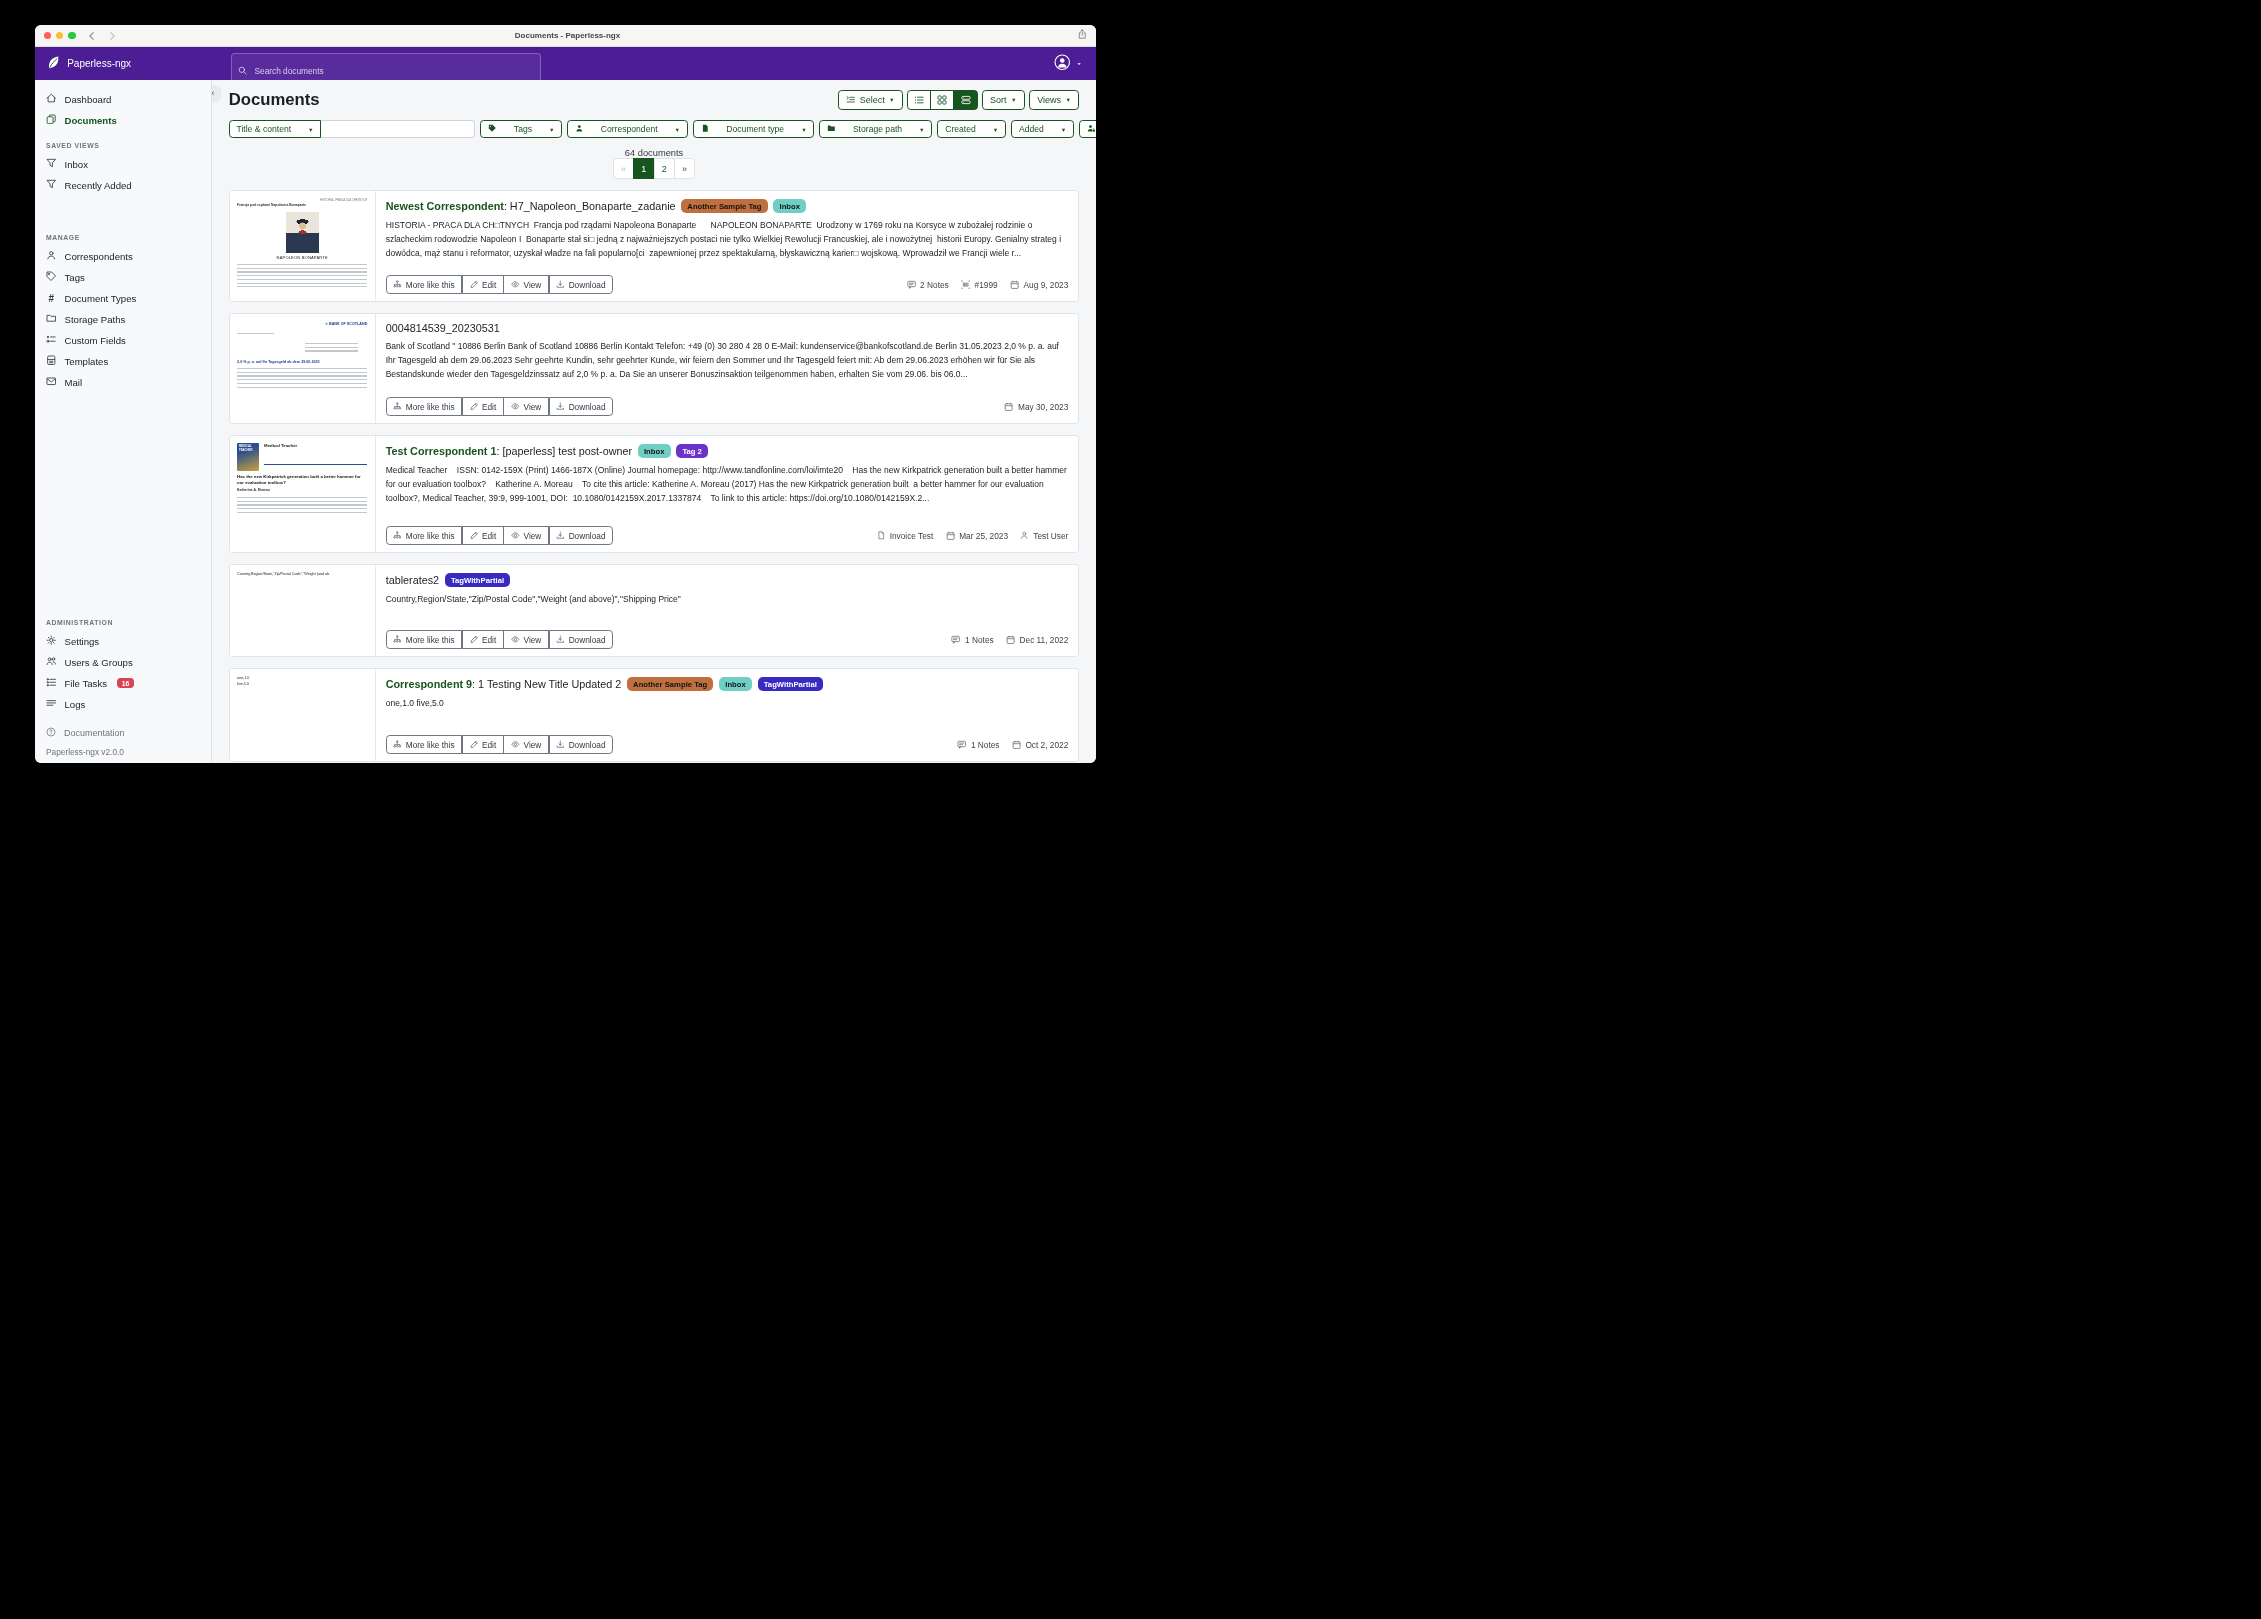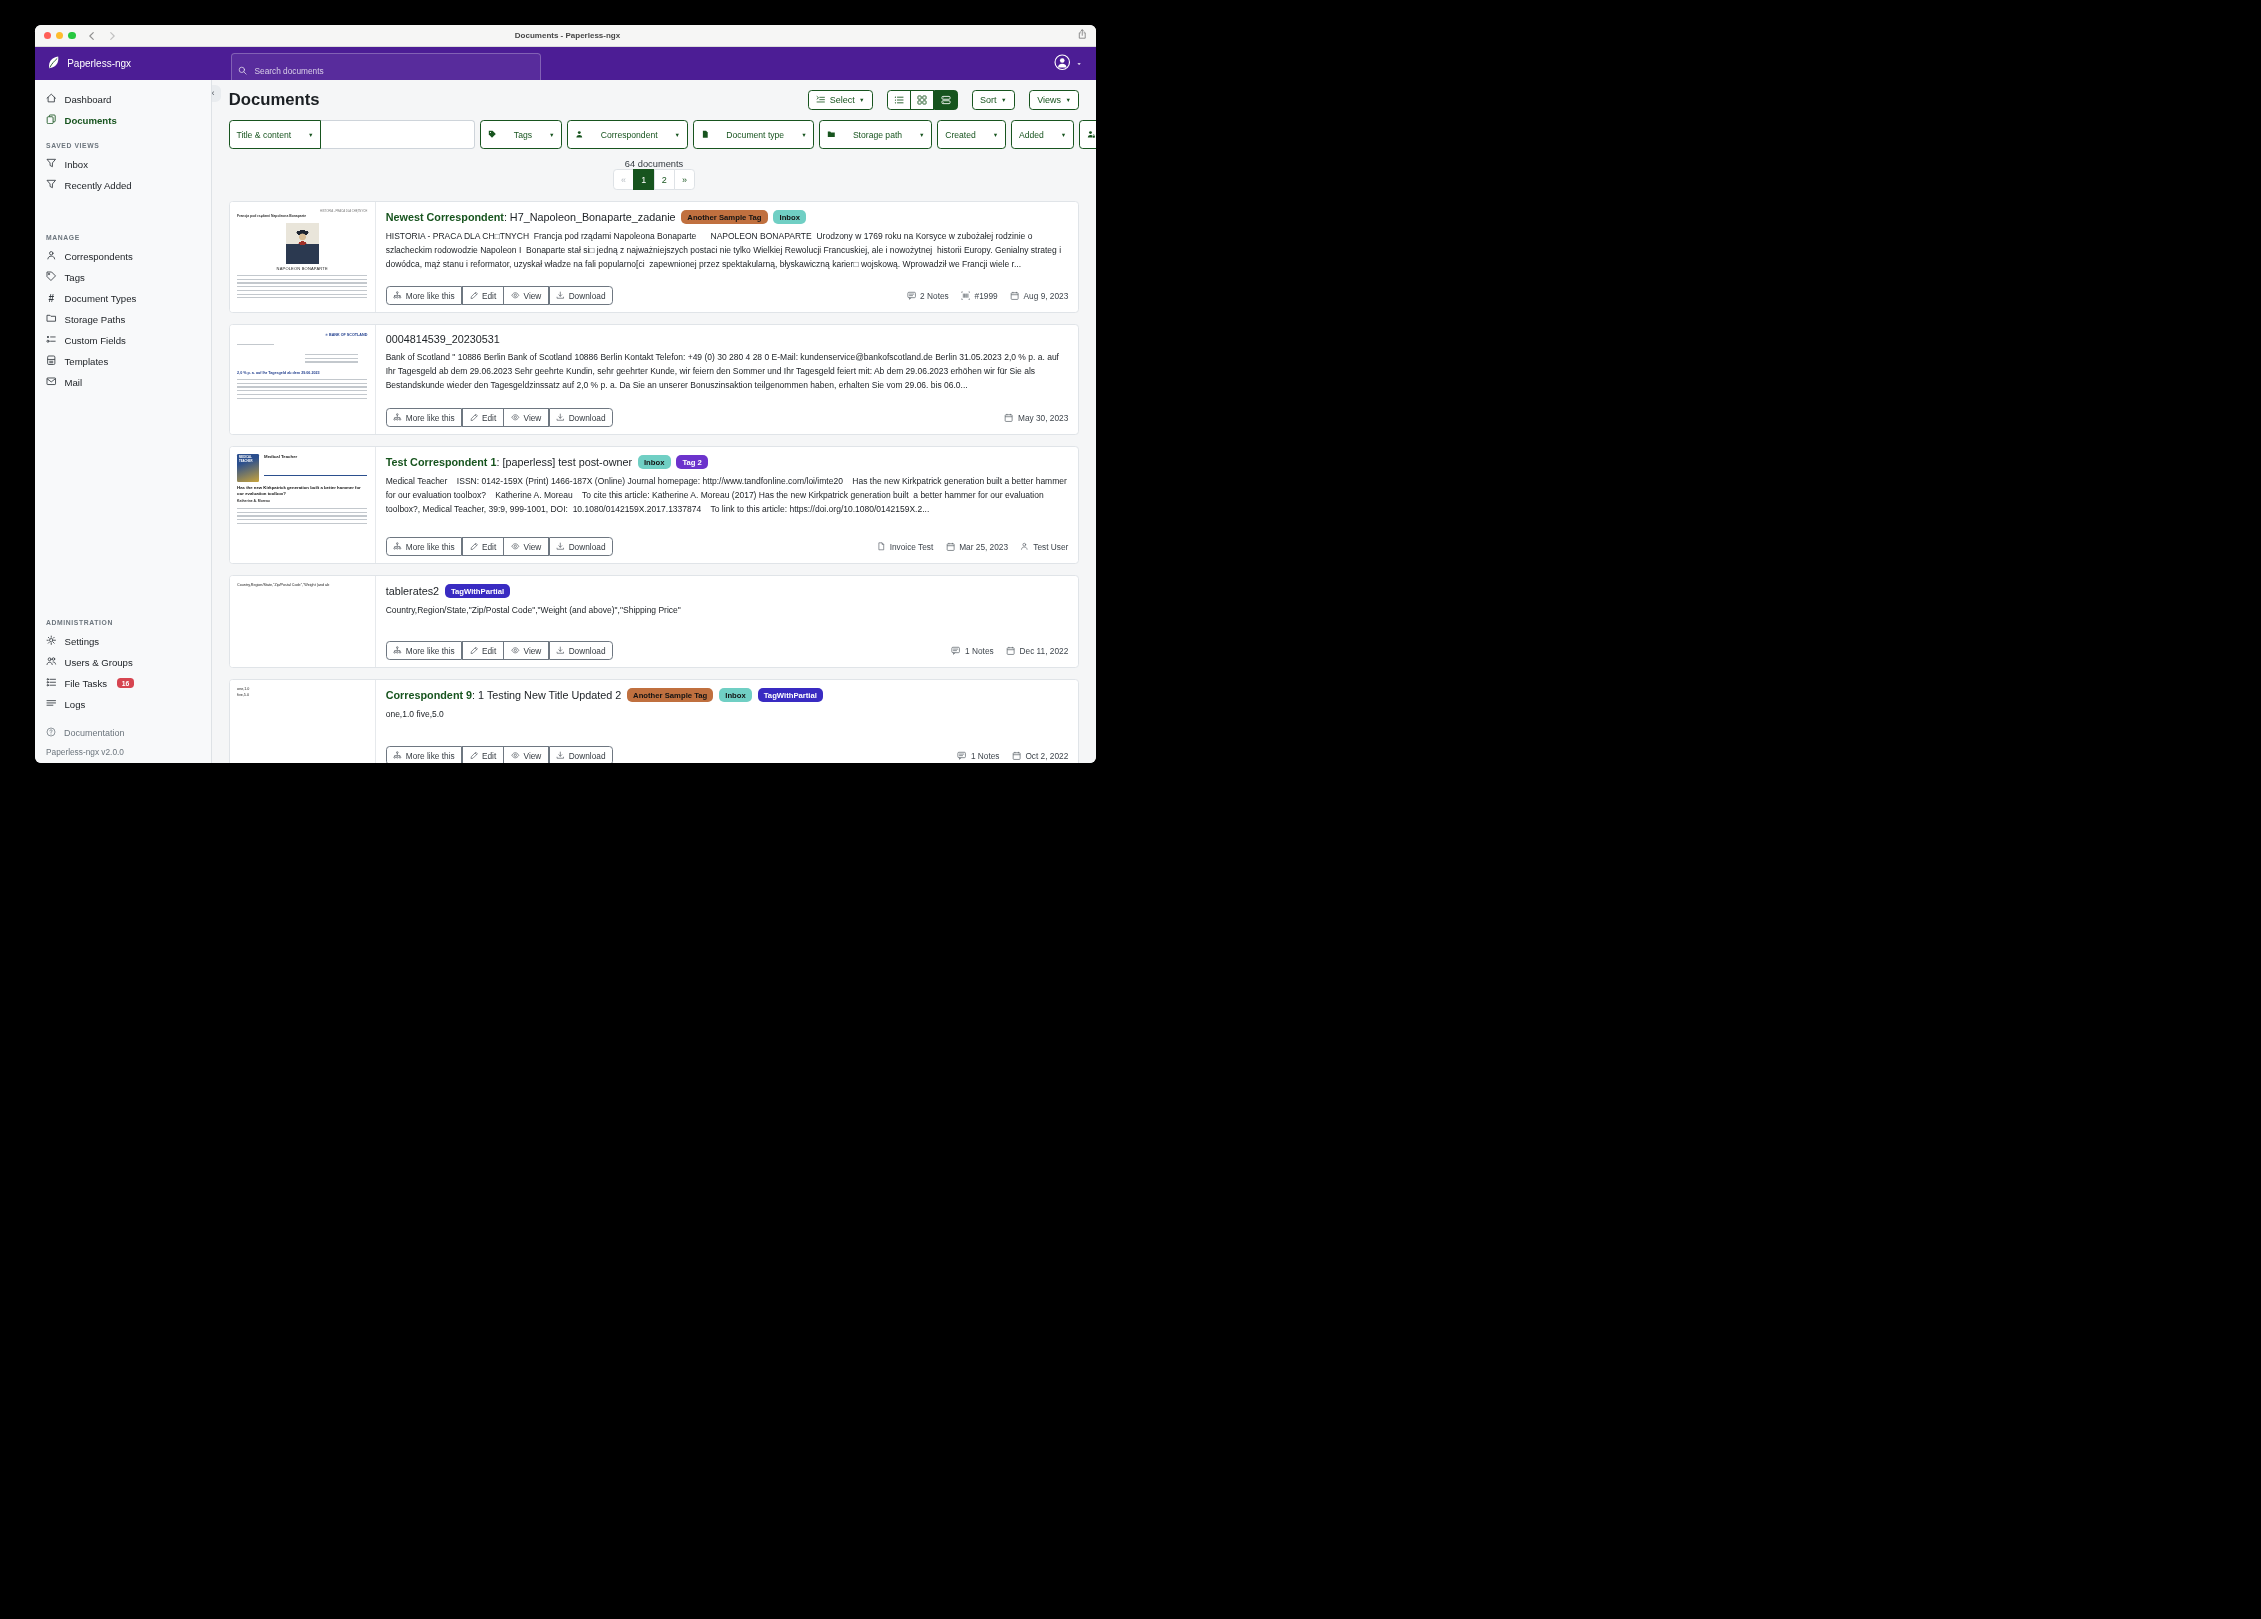--- a/index.html
+++ b/index.html
@@ -39,33 +39,33 @@
   .sb-badge{background:#d64550;color:#fff;font-size:6.8px;font-weight:700;border-radius:3.7px;padding:1.2px 4.3px;margin-left:2.5px;}
   .sb-doc{color:#6c757d;font-size:9px;height:20px;}
   .sb-doc .sb-ic{color:#6c757d;}
   .sb-version{padding:3.7px 11px 0;color:#6c757d;font-size:8.3px;}
   
   .content{flex:1;position:relative;padding:10px 16.7px 0;overflow:hidden;background:#f5f6f7;}
   .collapse-btn{position:absolute;left:-8.6px;top:5px;width:17.3px;height:17.3px;border-radius:5.6px;background:#e9ecef;border:none;
                 color:#495057;font-size:8.6px;line-height:1;cursor:pointer;}
   .page-head{display:flex;align-items:center;justify-content:space-between;}
   h1.page-title{margin:0;font-size:16.7px;font-weight:700;color:#1b1f23;}
-  .head-controls{display:flex;gap:14px;align-items:center;}
+  .head-controls{display:flex;gap:4px;align-items:center;}
   .btn-outline{height:20.4px;padding:0 7.4px;display:inline-flex;align-items:center;gap:4.3px;background:#fff;border:0.6px solid #17541e;
                color:#17541e;border-radius:3.7px;font-size:9px;font-family:inherit;cursor:pointer;}
   .caret{font-size:5.6px;line-height:1;transform:translateY(0.6px);}
   .seg-group{display:flex;}
   .seg{width:24px;height:20.4px;display:flex;align-items:center;justify-content:center;background:#fff;border:0.6px solid #17541e;color:#17541e;cursor:pointer;}
   .seg:first-child{border-radius:3.7px 0 0 3.7px;}
   .seg + .seg{margin-left:-0.6px;}
   .seg:last-child{border-radius:0 3.7px 3.7px 0;}
   .seg.active{background:#17541e;color:#fff;}
   
   .filter-row{display:flex;align-items:center;gap:5px;margin-top:10px;}
-  .fbtn{height:29px;padding:0 6.8px;display:inline-flex;align-items:center;gap:17px;background:#fff;border:0.6px solid #17541e;
+  .fbtn{height:18px;padding:0 6.8px;display:inline-flex;align-items:center;gap:17px;background:#fff;border:0.6px solid #17541e;
         color:#17541e;border-radius:3.7px;font-size:8.6px;font-family:inherit;cursor:pointer;white-space:nowrap;}
   .combo{display:flex;align-items:stretch;}
   .combo .fbtn{border-radius:3.7px 0 0 3.7px;position:relative;z-index:2;}
   .combo input{width:154px;border:0.6px solid #ced4da;border-left:none;border-radius:0 3.7px 3.7px 0;background:#fff;outline:none;
                font-family:inherit;font-size:8.6px;padding:0 6.2px;color:#212529;}
   .fbtn.reset{margin-left:auto;border-color:#ced4da;color:#9aa0a6;}
   
   .count-row{display:flex;align-items:center;justify-content:space-between;margin-top:10px;flex-direction:column;}
   .doc-count{font-size:9.3px;color:#343a40;}
   .pg{display:flex;}

